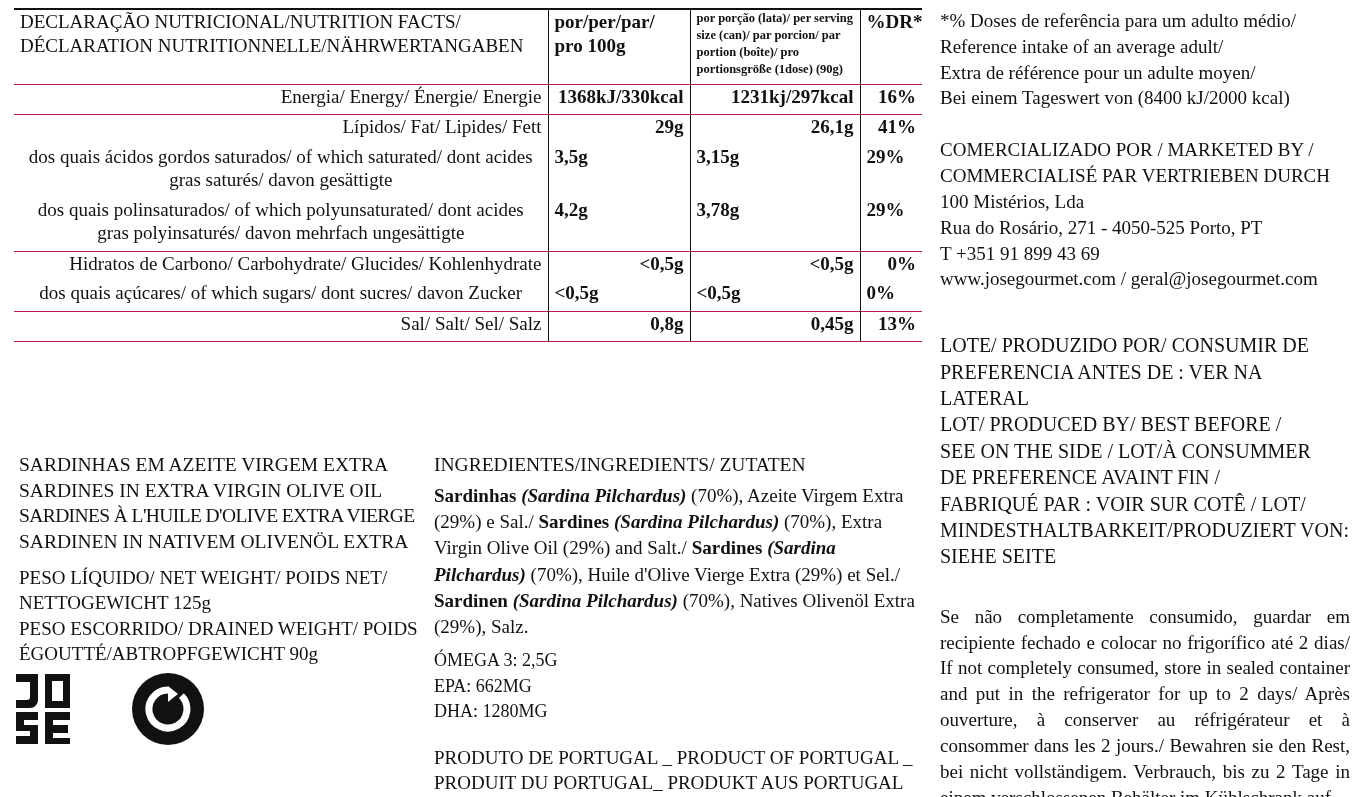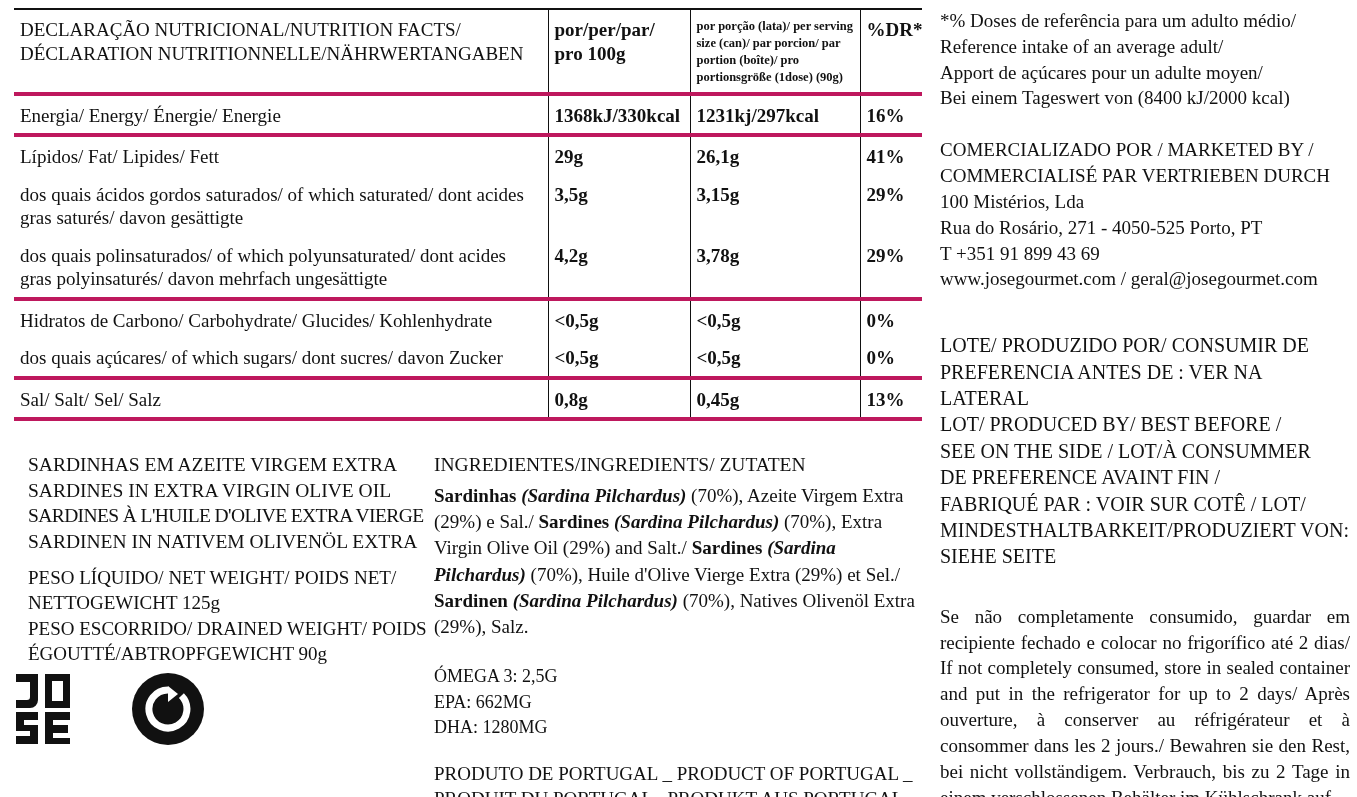--- a/index.html
+++ b/index.html
@@ -28,58 +28,58 @@
     top: 8px;
     width: 908px;
   }
   table.nutrition {
     border-collapse: collapse;
     width: 908px;
     table-layout: fixed;
   }
   table.nutrition td {
     vertical-align: top;
-    padding: 8px 6px 6px 6px;
+    padding: 0 6px 6px 6px;
     font-size: 19px;
     line-height: 1.24;
   }
   .col-label { width: 534px; }
   .col-100g  { width: 142px; }
   .col-serv  { width: 170px; }
   .col-dr    { width: 62px; }
 
   .rule-top td { border-top: 2px solid #111; }
-  .rule-thin td { border-top: 4px solid #be185d; }
+  .rule-thin td { border-top: 1px solid #be185d; text-align: right; }
 
   .vline { border-left: 1px solid #111; font-weight: bold; }
 
   .hdr td {
     font-size: 19px;
     line-height: 1.22;
     padding-top: 6px;
     padding-bottom: 8px;
   }
   .hdr .small {
     font-size: 12.5px;
     line-height: 1.35;
   }
   .hdr .dr {
     font-size: 19px;
   }
   .num { font-size: 19px; }
   .pct { font-size: 19px; }
-  .sub { font-size: 18.5px; }
+  .sub { font-size: 18.5px; text-align: center; }
   .tall td { padding-bottom: 14px; }
 
   .nogap td { padding-top: 2px; }
 
   
   .product-block {
     position: absolute;
-    left: 28px;
+    left: 19px;
     top: 452px;
     width: 420px;
     font-size: 19.5px;
     line-height: 1.32;
   }
   .product-block .line { white-space: nowrap; }
   .product-block .weights {
     margin-top: 10px;
     font-size: 19px;
     line-height: 1.34;
@@ -124,21 +124,21 @@
     width: 490px;
     font-size: 19px;
     line-height: 1.38;
   }
   .ingredients-block .heading {
     font-size: 19.5px;
     margin-bottom: 4px;
   }
   .ingredients-block p { margin: 0; }
   .omega {
-    margin-top: 24px;
+    margin-top: 8px;
     font-size: 18px;
     line-height: 1.42;
   }
   .origin {
     margin-top: 20px;
     font-size: 19px;
     line-height: 1.34;
   }
   b { font-weight: bold; }
   i { font-style: italic; }
@@ -291,21 +291,21 @@
       <div>EPA: 662MG</div>
       <div>DHA: 1280MG</div>
     </div>
     <div class="origin">PRODUTO DE PORTUGAL _ PRODUCT OF PORTUGAL _ PRODUIT DU PORTUGAL_ PRODUKT AUS PORTUGAL</div>
   </div>
 
   <div class="right-col">
     <div class="ref-intake">
       <div>*% Doses de referência para um adulto médio/</div>
       <div>Reference intake of an average adult/</div>
-      <div>Apport de açúcares pour un adulte moyen/</div>
+      <div>Extra de référence pour un adulte moyen/</div>
       <div>Bei einem Tageswert von (8400 kJ/2000 kcal)</div>
     </div>
 
     <div class="marketed">
       <div>COMERCIALIZADO POR  / MARKETED BY /</div>
       <div>COMMERCIALISÉ PAR VERTRIEBEN DURCH</div>
       <div>100 Mistérios, Lda</div>
       <div>Rua do Rosário, 271 - 4050-525 Porto, PT</div>
       <div>T +351 91 899 43 69</div>
       <div>www.josegourmet.com / geral@josegourmet.com</div>

